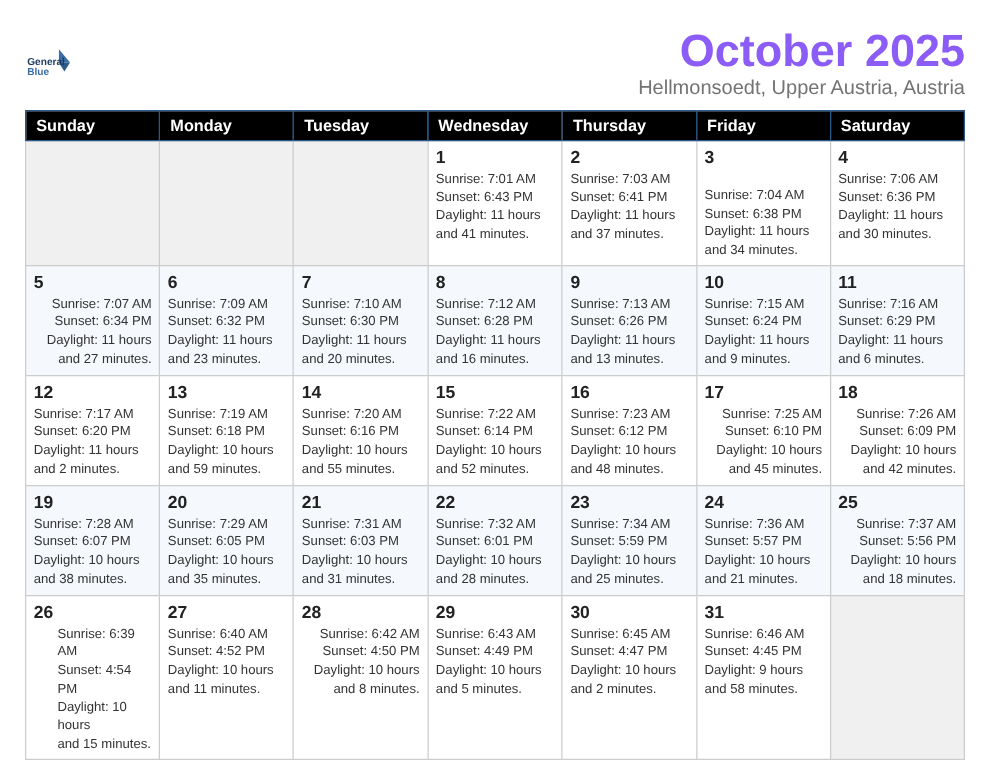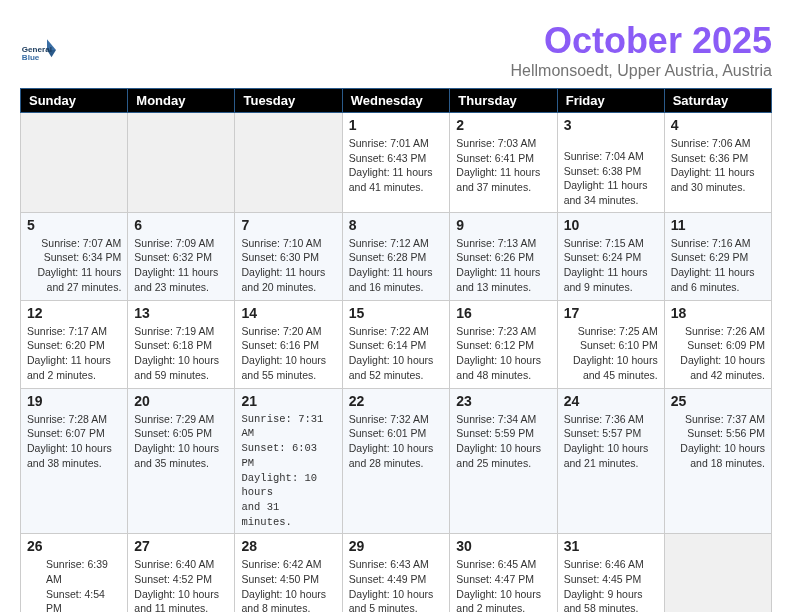--- a/index.html
+++ b/index.html
@@ -260,21 +260,21 @@
         </td>
         <td>
           <span class="day-number">20</span>
           <div class="day-info" style="white-space: pre-line;">Sunrise: 7:29 AM
 Sunset: 6:05 PM
 Daylight: 10 hours
 and 35 minutes.</div>
         </td>
         <td>
           <span class="day-number">21</span>
-          <div class="day-info" style="white-space: pre-line; font-family: Liberation Mono, monospace;">Sunrise: 7:31 AM
+          <div class="day-info" style="white-space: pre-line;">Sunrise: 7:31 AM
 Sunset: 6:03 PM
 Daylight: 10 hours
 and 31 minutes.</div>
         </td>
         <td>
           <span class="day-number">22</span>
           <div class="day-info" style="white-space: pre-line;">Sunrise: 7:32 AM
 Sunset: 6:01 PM
 Daylight: 10 hours
 and 28 minutes.</div>
@@ -311,21 +311,21 @@
         </td>
         <td>
           <span class="day-number">27</span>
           <div class="day-info" style="white-space: pre-line;">Sunrise: 6:40 AM
 Sunset: 4:52 PM
 Daylight: 10 hours
 and 11 minutes.</div>
         </td>
         <td>
           <span class="day-number">28</span>
-          <div class="day-info" style="white-space: pre-line;">Sunrise: 6:42 AM
+          <div class="day-info" style="white-space: pre-line; text-align: right;">Sunrise: 6:42 AM
 Sunset: 4:50 PM
 Daylight: 10 hours
 and 8 minutes.</div>
         </td>
         <td>
           <span class="day-number">29</span>
           <div class="day-info" style="white-space: pre-line;">Sunrise: 6:43 AM
 Sunset: 4:49 PM
 Daylight: 10 hours
 and 5 minutes.</div>

